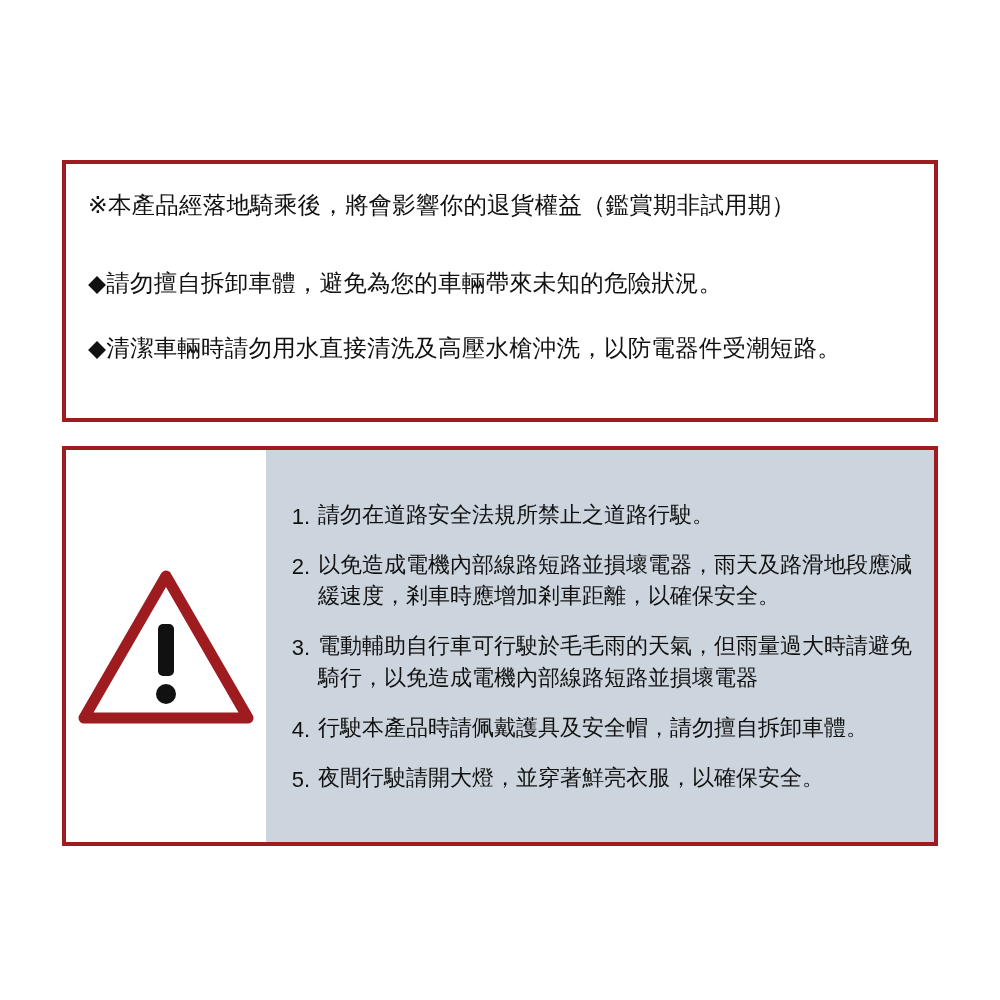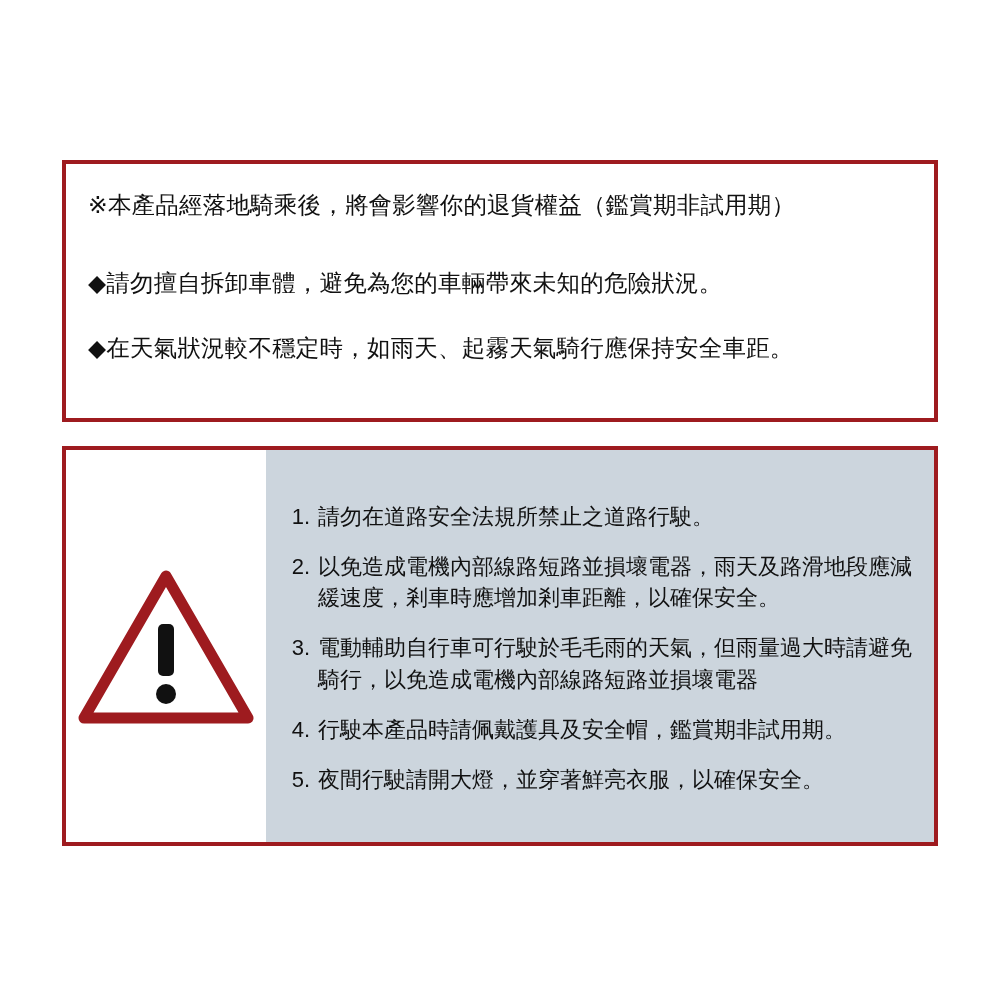--- a/index.html
+++ b/index.html
@@ -95,35 +95,36 @@
     margin-bottom: 0;
   }
   .warning-num {
     flex: 0 0 30px;
     text-align: right;
     padding-right: 8px;
     white-space: nowrap;
   }
   .warning-text {
     flex: 1 1 auto;
+    font-family: Liberation Mono, monospace;
   }
 
   svg.tri {
     display: block;
   }
 </style>
 </head>
 <body>
 
 <div class="page">
 
   <div class="notice-box">
     <div class="notice-line first">※本產品經落地騎乘後，將會影響你的退貨權益（鑑賞期非試用期）</div>
     <div class="notice-line bullet">◆請勿擅自拆卸車體，避免為您的車輛帶來未知的危險狀況。</div>
-    <div class="notice-line bullet">◆在天氣狀況較不穩定時，如雨天、起霧天氣騎行應保持安全車距。</div>
+    <div class="notice-line bullet">◆清潔車輛時請勿用水直接清洗及高壓水槍沖洗，以防電器件受潮短路。</div>
   </div>
 
   <div class="warning-box">
 
     <div class="warning-icon-cell">
       <span>
         <svg class="tri" width="176" height="156" viewBox="0 0 176 156" aria-hidden="true">
           <polygon points="88,8 170,150 6,150" fill="#ffffff" stroke="#9e1b1f" stroke-width="11" stroke-linejoin="round"></polygon>
           <rect x="80" y="56" width="16" height="52" rx="5" fill="#111111"></rect>
           <circle cx="88" cy="126" r="10" fill="#111111"></circle>
@@ -139,21 +140,21 @@
       <div class="warning-item">
         <span class="warning-num">2.</span>
         <span class="warning-text">以免造成電機內部線路短路並損壞電器，雨天及路滑地段應減緩速度，剎車時應增加剎車距離，以確保安全。</span>
       </div>
       <div class="warning-item">
         <span class="warning-num">3.</span>
         <span class="warning-text">電動輔助自行車可行駛於毛毛雨的天氣，但雨量過大時請避免騎行，以免造成電機內部線路短路並損壞電器</span>
       </div>
       <div class="warning-item">
         <span class="warning-num">4.</span>
-        <span class="warning-text">行駛本產品時請佩戴護具及安全帽，鑑賞期非試用期。</span>
+        <span class="warning-text">行駛本產品時請佩戴護具及安全帽，請勿擅自拆卸車體。</span>
       </div>
       <div class="warning-item">
         <span class="warning-num">5.</span>
         <span class="warning-text">夜間行駛請開大燈，並穿著鮮亮衣服，以確保安全。</span>
       </div>
     </div>
 
   </div>
 
 </div>

